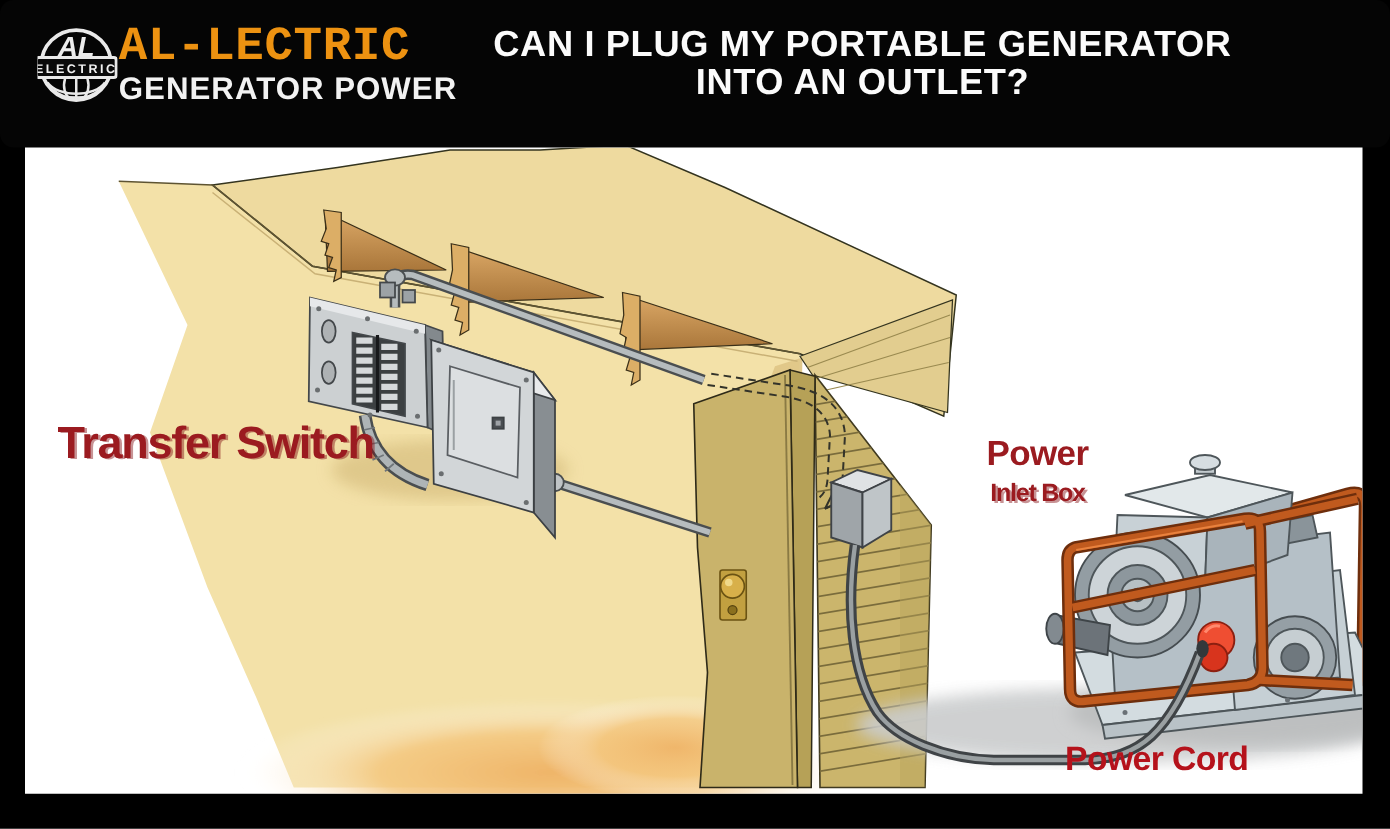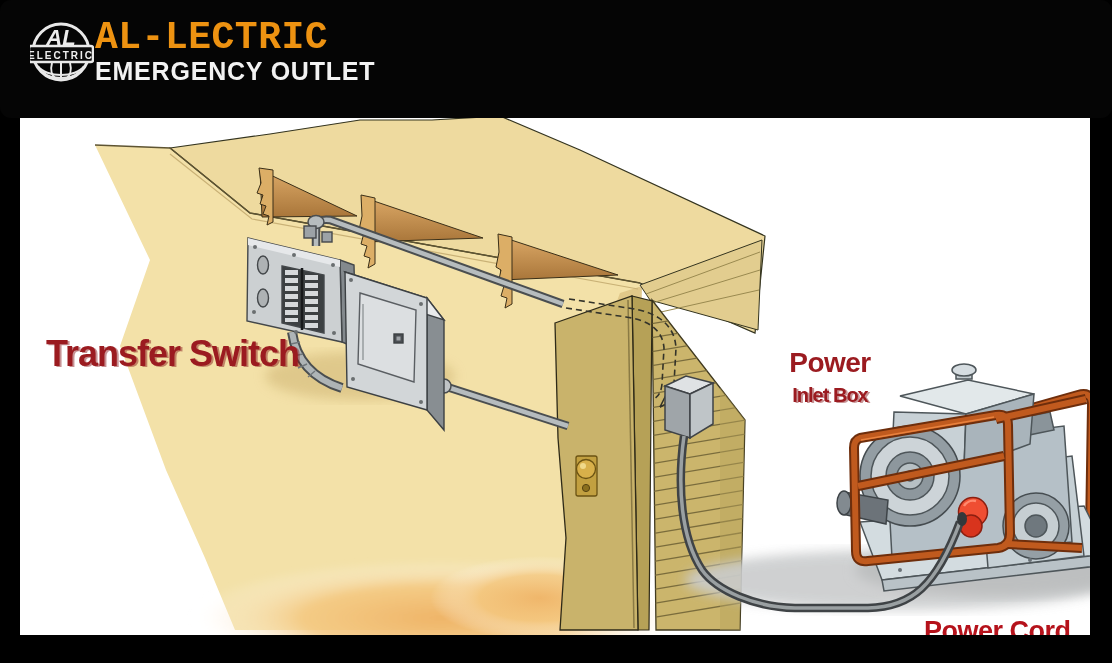--- a/index.html
+++ b/index.html
@@ -17,21 +17,21 @@
          color:#FBFBFB;font-size:29px;font-weight:bold;letter-spacing:.5px;line-height:30px;}
   
   .canvas{position:absolute;left:20px;top:118px;width:1070px;height:517px;background:#ffffff;overflow:hidden;}
   .canvas svg{position:absolute;left:0;top:0;}
   .dlabel{position:absolute;font-weight:bold;color:#9B1B20;white-space:nowrap;}
   #lbl-ts{left:26px;top:215px;font-size:36px;letter-spacing:-1px;text-shadow:2px 1px 0 rgba(130,15,20,.45);}
   #lbl-lc{left:270px;top:296px;font-size:28px;letter-spacing:-.5px;color:#A31C21;}
   #lbl-pi{left:710px;top:230px;width:200px;text-align:center;}
   #lbl-pi .l1{font-size:28px;letter-spacing:-.5px;line-height:30px;}
   #lbl-pi .l2{font-size:20px;letter-spacing:-1px;line-height:34px;text-shadow:2px 1px 0 rgba(130,15,20,.45);}
-  #lbl-pc{left:904px;top:474px;font-size:27px;letter-spacing:-.5px;color:#B5121B;margin-top:24px;}
+  #lbl-pc{left:832px;top:474px;font-size:27px;letter-spacing:-.5px;color:#B5121B;}
 </style>
 </head>
 <body>
 
 <div class="header">
 
   <svg class="emblem" width="64" height="92" viewBox="0 0 64 92">
     <circle cx="31" cy="40" r="28" fill="none" stroke="#E9E9E9" stroke-width="3"></circle>
     <text x="31" y="33" font-size="22" font-weight="bold" font-style="italic" fill="#ECECEC" text-anchor="middle" font-family="Liberation Sans,sans-serif">AL</text>
     <rect x="-1" y="34" width="64" height="16" rx="2" fill="#0A0A0A" stroke="#E9E9E9" stroke-width="2.5"></rect>
@@ -40,23 +40,27 @@
       <path d="M8,54 C16,66 46,66 54,54"></path>
       <path d="M13,60 C20,68 42,68 49,60"></path>
       <path d="M31,50 L31,68"></path>
       <path d="M22,51 C20,58 22,64 26,67"></path>
       <path d="M40,51 C42,58 40,64 36,67"></path>
     </g>
   </svg>
 
   <div class="brand">
     <div class="brand-name">AL-LECTRIC</div>
-    <div class="brand-tagline">EMERGENCY OUTLET</div>
+    <div class="brand-tagline">GENERATOR POWER</div>
   </div>
 
+  <div class="title">
+    <div>CAN I PLUG MY PORTABLE GENERATOR</div>
+    <div>INTO AN OUTLET?</div>
+  </div>
 </div>
 
 <div class="canvas">
 
 <svg width="1070" height="517" viewBox="0 0 1070 517">
   <defs>
     <linearGradient id="gOpen" x1="0" y1="0" x2="0" y2="1">
       <stop offset="0" stop-color="#DCA967"></stop>
           <stop offset="1" stop-color="#A9763A"></stop>
     </linearGradient>

